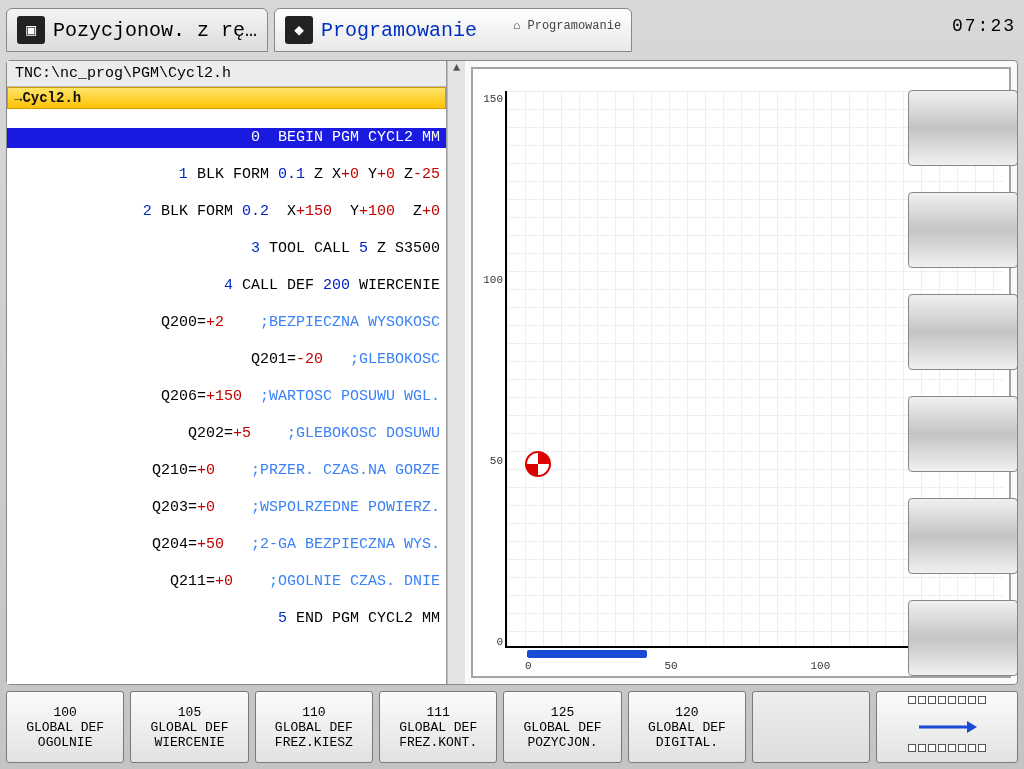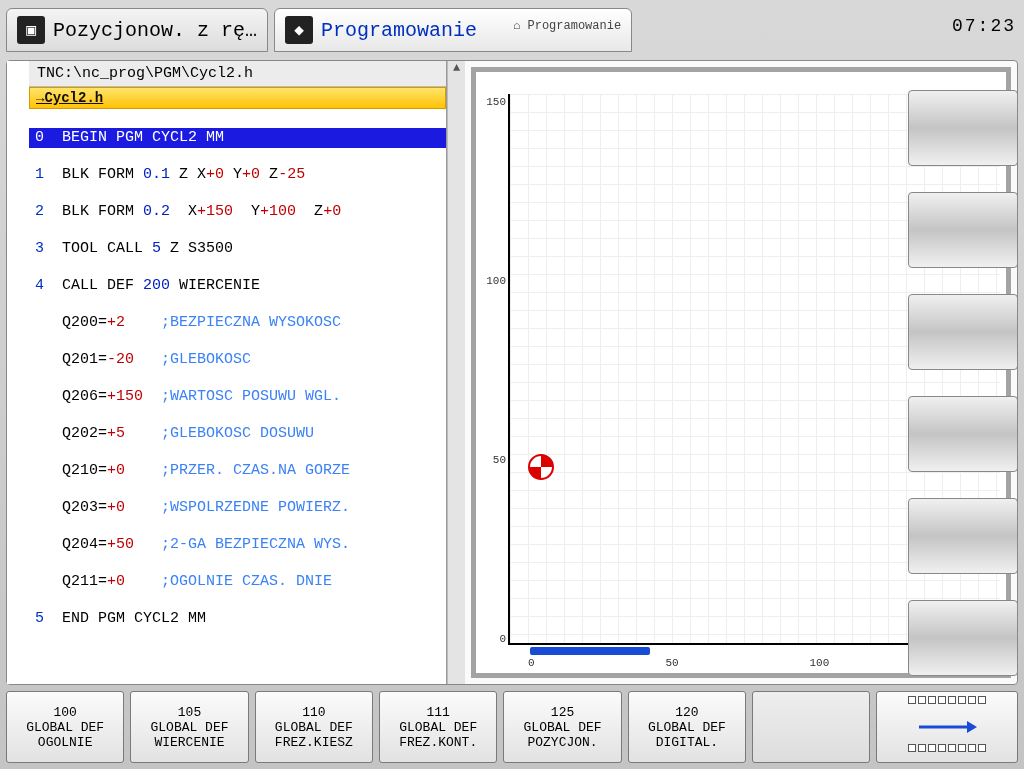--- a/index.html
+++ b/index.html
@@ -51,61 +51,61 @@
     top: 60px; left: 6px; right: 6px; bottom: 84px;
     background: #fafafa;
     border: 1px solid #888;
     border-radius: 4px;
     display: flex;
   }
   .editor-col {
     width: 440px;
     background: #fff;
     border-right: 1px solid #999;
-    display: flex; flex-direction: column; padding-left: 22px;
+    display: flex; flex-direction: column;
   }
   .pathbar {
     padding: 4px 8px; background:#ececec;
     border-bottom: 1px solid #bbb;
     font-size: 15px;
   }
   .filebar {
     background: linear-gradient(#ffe46b,#ffc205);
     border: 1px solid #d59a00;
     padding: 2px 6px;
     font-weight: bold;
     color:#111;
-    text-decoration:underline;
   }
   .code {
     flex:1; background:#fff;
     font-size: 15px;
     padding: 2px 0;
     overflow: hidden;
     white-space: pre;
+    text-align: right;
   }
   .code .ln { display:block; padding: 0 6px; line-height: 20px; }
   .code .sel { background:#1a1ae0; color:#fff; }
   .code .num { color:#0020c0; }
   .code .pos { color:#c00000; }
   .code .neg { color:#c00000; }
   .code .cmt { color:#3b82f6; }
   .code .lnno { color:#0030c0; display:inline-block; width:18px; }
   .scroll-gutter {
     width: 18px; background:#e4e4e4;
     border-left:1px solid #bbb;
   }
   .scroll-gutter .arrow { height:18px; text-align:center; color:#555; font-size:12px; }
 
   .graphics {
     flex:1;
     background:#fff;
     position: relative;
     margin: 6px;
-    border: 5px solid #a3a3a3;
+    border: 2px solid #a3a3a3;
   }
   .grid {
     position:absolute; inset:22px 6px 28px 32px;
     background-image:
       linear-gradient(#eee 1px, transparent 1px),
       linear-gradient(90deg,#eee 1px, transparent 1px);
     background-size: 18px 18px;
     border-left: 2px solid #000;
     border-bottom: 2px solid #000;
   }

